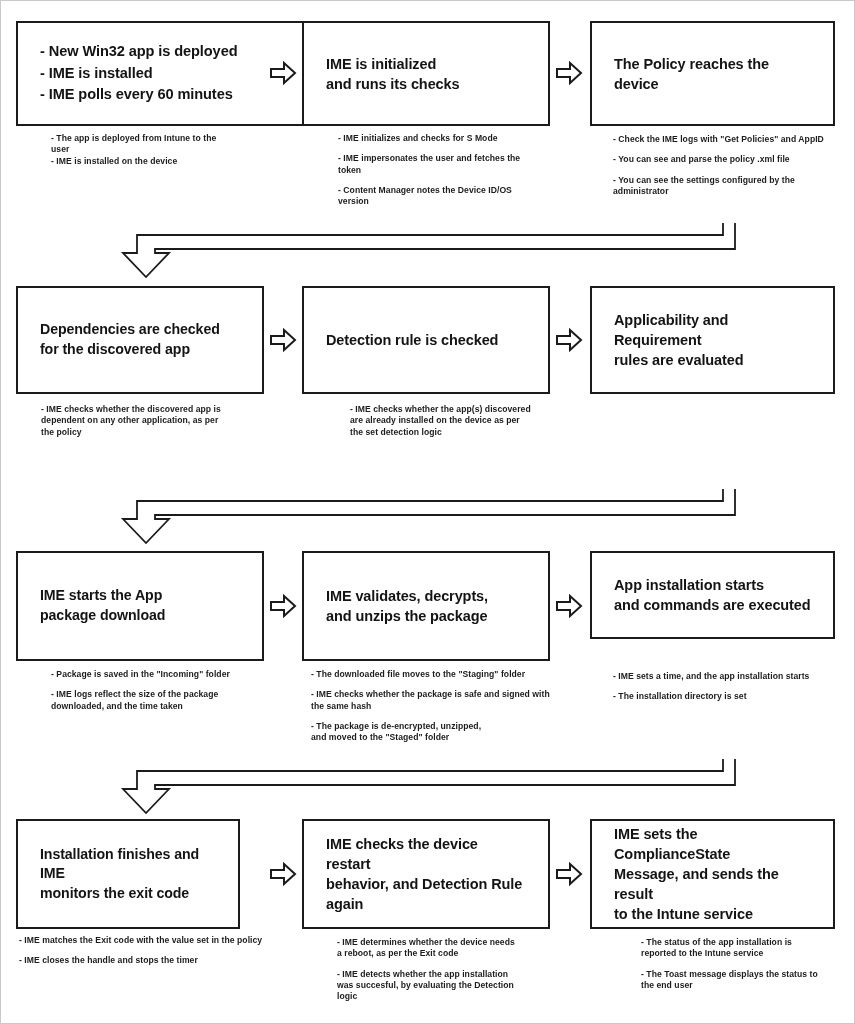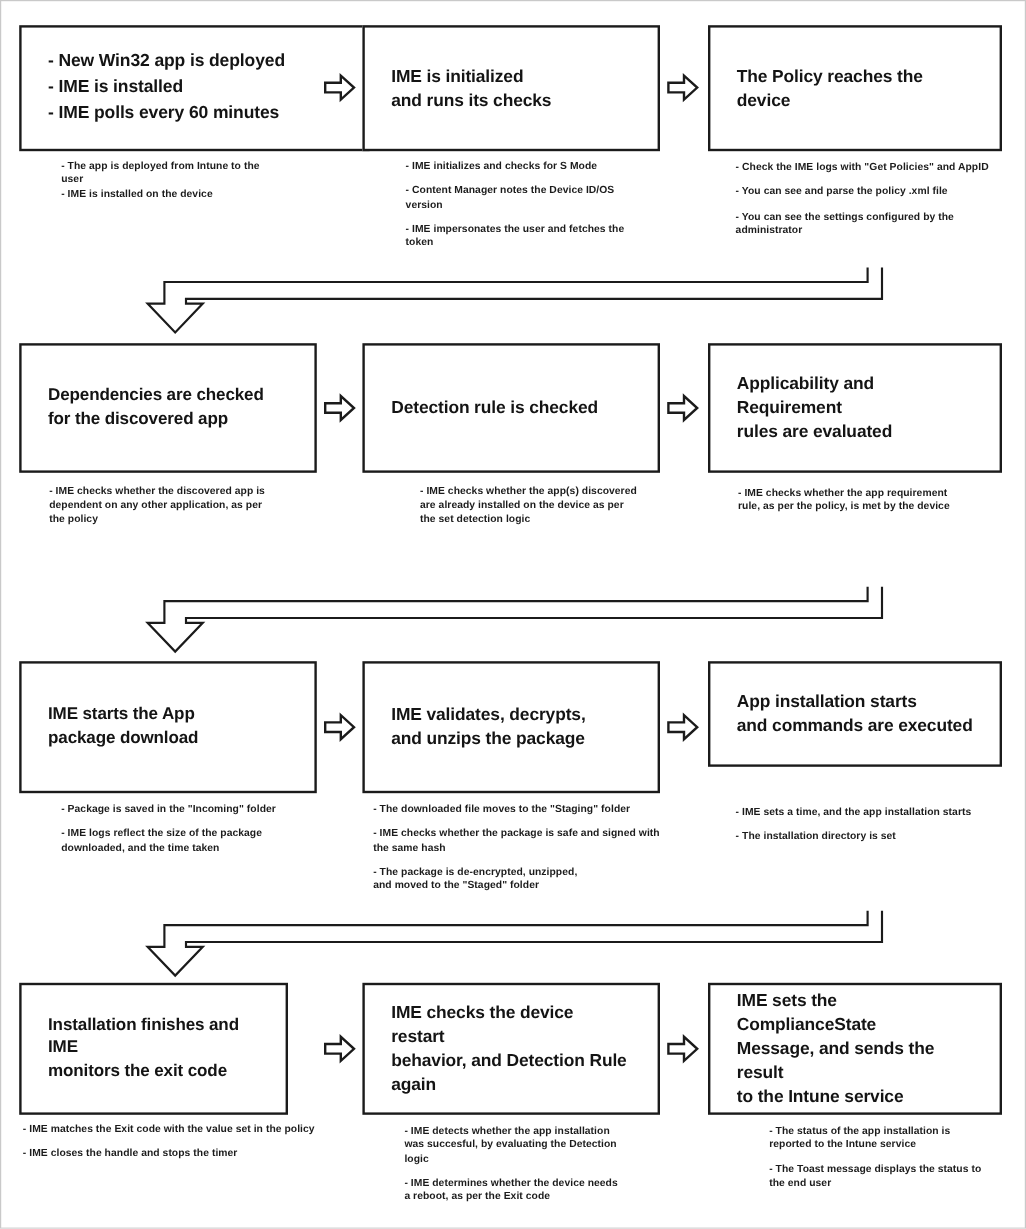--- a/index.html
+++ b/index.html
@@ -99,24 +99,24 @@
       <polygon points="2,9 15,9 15,3 26,13 15,23 15,17 2,17" fill="#ffffff" stroke="#1b1b1b" stroke-width="2" stroke-linejoin="miter"></polygon>
     </svg>
   </div>
 
   <div class="flow-box" style="left:301px; top:20px; width:248px; height:105px;">
     <div class="flow-box-title">IME is initialized
 and runs its checks</div>
   </div>
   <div class="notes" style="left:337px; top:132px; width:220px;">
     <div class="note-line">- IME initializes and checks for S Mode</div>
+    <div class="note-line">- IME impersonates the user and fetches the
+token</div>
     <div class="note-line">- Content Manager notes the Device ID/OS
 version</div>
-    <div class="note-line">- IME impersonates the user and fetches the
-token</div>
   </div>
 
   <div class="arrow-right" style="left:554px; top:59px;">
     <svg viewBox="0 0 28 26" xmlns="http://www.w3.org/2000/svg">
       <polygon points="2,9 15,9 15,3 26,13 15,23 15,17 2,17" fill="#ffffff" stroke="#1b1b1b" stroke-width="2" stroke-linejoin="miter"></polygon>
     </svg>
   </div>
 
   <div class="flow-box" style="left:589px; top:20px; width:245px; height:105px;">
     <div class="flow-box-title">The Policy reaches the device</div>
@@ -161,24 +161,20 @@
 
   <div class="arrow-right" style="left:554px; top:326px;">
     <svg viewBox="0 0 28 26" xmlns="http://www.w3.org/2000/svg">
       <polygon points="2,9 15,9 15,3 26,13 15,23 15,17 2,17" fill="#ffffff" stroke="#1b1b1b" stroke-width="2" stroke-linejoin="miter"></polygon>
     </svg>
   </div>
 
   <div class="flow-box" style="left:589px; top:285px; width:245px; height:108px;">
     <div class="flow-box-title">Applicability and Requirement
 rules are evaluated</div>
-  </div>
-  <div class="notes" style="left:614px; top:404px; width:228px;">
-    <div class="note-line">- IME checks whether the app requirement
-rule, as per the policy, is met by the device</div>
   </div>
 
   <div class="elbow" style="top:488px;">
     <svg viewBox="0 0 855 64" xmlns="http://www.w3.org/2000/svg">
       <path d="M722,64 L722,234 L136,234 L136,252 L122,252 L145,276 L168,252 L154,252 L154,248 L734,248 L734,64" transform="translate(0,-222)" fill="#ffffff" stroke="#1b1b1b" stroke-width="1.8" stroke-linejoin="miter"></path>
     </svg>
   </div>
 
   <div class="flow-box col1" style="left:15px; top:550px; width:248px; height:110px;">
     <div class="flow-box-title">IME starts the App
@@ -243,25 +239,25 @@
       <polygon points="2,9 15,9 15,3 26,13 15,23 15,17 2,17" fill="#ffffff" stroke="#1b1b1b" stroke-width="2" stroke-linejoin="miter"></polygon>
     </svg>
   </div>
 
   <div class="flow-box" style="left:301px; top:818px; width:248px; height:110px;">
     <div class="flow-box-title">IME checks the device restart
 behavior, and Detection Rule
 again</div>
   </div>
   <div class="notes" style="left:336px; top:936px; width:228px;">
+    <div class="note-line">- IME determines whether the device needs
+a reboot, as per the Exit code</div>
     <div class="note-line">- IME detects whether the app installation
 was succesful, by evaluating the Detection
 logic</div>
-    <div class="note-line">- IME determines whether the device needs
-a reboot, as per the Exit code</div>
   </div>
 
   <div class="arrow-right" style="left:554px; top:860px;">
     <svg viewBox="0 0 28 26" xmlns="http://www.w3.org/2000/svg">
       <polygon points="2,9 15,9 15,3 26,13 15,23 15,17 2,17" fill="#ffffff" stroke="#1b1b1b" stroke-width="2" stroke-linejoin="miter"></polygon>
     </svg>
   </div>
 
   <div class="flow-box" style="left:589px; top:818px; width:245px; height:110px;">
     <div class="flow-box-title">IME sets the ComplianceState

